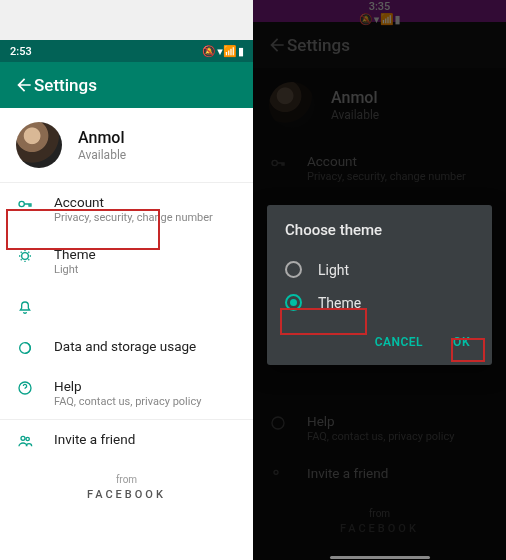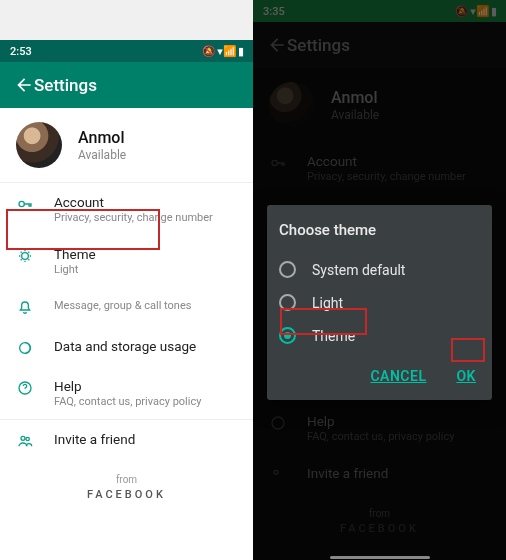--- a/index.html
+++ b/index.html
@@ -3,21 +3,21 @@
 <meta charset="utf-8">
 <style>
   * { margin: 0; padding: 0; box-sizing: border-box; font-family: Roboto, Arial, sans-serif; }
   body { display: flex; background: #f0f0f0; }
   .phone { width: 253px; height: 560px; position: relative; overflow: hidden; }
   .phone-light { background: #fff; margin-top: 40px; }
   .phone-dark { background: #0c0c0c; }
 
   .statusbar { height: 22px; display: flex; justify-content: space-between; align-items: center; padding: 0 10px; font-size: 11px; font-weight: 500; }
   .sb-light { background: #026256; color: #fff; }
-  .sb-dark { background: #15803d; color: #ccc; }
+  .sb-dark { background: #701a75; color: #ccc; flex-direction: column; }
   .sb-icons { display: flex; gap: 1px; align-items: center; font-size: 11px; letter-spacing: -1px; }
 
   .appbar { height: 46px; display: flex; align-items: center; padding: 0 14px; }
   .ab-light { background: #008069; color: #fff; }
   .ab-dark { background: #111; color: #777; }
   .appbar-title { font-size: 17px; font-weight: 500; }
   .back-arrow svg { width: 20px; height: 20px; display: block; }
 
   .profile { display: flex; align-items: center; padding: 14px 16px; gap: 16px; }
   .avatar { width: 46px; height: 46px; border-radius: 50%; background: radial-gradient(circle at 35% 30%, #d9b896 0 18%, #8a6a50 20% 36%, #3a2c22 38% 60%, #222 62% 100%); flex-shrink: 0; }
@@ -41,29 +41,29 @@
 
   .redbox { position: absolute; border: 2px solid #c62828; pointer-events: none; }
 
   .footer { text-align: center; padding: 14px 0; }
   .f-light .from { color: #999; font-size: 10px; }
   .f-light .brand { color: #555; font-size: 11px; letter-spacing: 3px; font-weight: 500; margin-top: 3px; }
   .f-dark .from { color: #444; font-size: 10px; }
   .f-dark .brand { color: #333; font-size: 11px; letter-spacing: 3px; font-weight: 500; margin-top: 3px; }
 
   .dim { position: absolute; inset: 0; background: rgba(0,0,0,0.55); }
-  .dialog { position: absolute; left: 14px; right: 14px; top: 205px; background: #3a3f42; border-radius: 3px; padding: 16px 12px 10px; box-shadow: 0 6px 20px rgba(0,0,0,.5); }
+  .dialog { position: absolute; left: 14px; right: 14px; top: 205px; background: #3a3f42; border-radius: 3px; padding: 16px 18px 10px; box-shadow: 0 6px 20px rgba(0,0,0,.5); }
   .dialog-title { color: #eaeaea; font-size: 15px; font-weight: 500; margin-bottom: 14px; }
   .radio-row { display: flex; align-items: center; gap: 16px; padding: 8px 0; }
   .radio { width: 17px; height: 17px; border: 2px solid #aaa; border-radius: 50%; position: relative; flex-shrink: 0; }
   .radio.sel { border-color: #00bfa5; }
   .radio.sel::after { content: ""; position: absolute; inset: 3px; background: #00bfa5; border-radius: 50%; }
   .radio-label { color: #e6e6e6; font-size: 14px; }
   .dialog-actions { display: flex; justify-content: flex-end; gap: 22px; margin-top: 10px; }
-  .dialog-btn { color: #00bfa5; font-size: 14px; font-weight: 600; letter-spacing: 0.5px; padding: 6px 4px; cursor: pointer; text-decoration: underline; }
+  .dialog-btn { color: #00bfa5; font-size: 12px; font-weight: 600; letter-spacing: 0.5px; padding: 6px 4px; cursor: pointer; }
 
   .navbar { position: absolute; left: 0; right: 0; bottom: 0; height: 6px; display: flex; justify-content: center; align-items: center; }
   .navpill { width: 100px; height: 3px; border-radius: 2px; }
   .np-light { background: #222; }
   .np-dark { background: #888; }
 </style>
 </head>
 <body>
 
 <div class="phone phone-light">
@@ -112,21 +112,20 @@
         <div class="item-sub">Light</div>
       </div>
   </div>
   <div class="item it-light">
     <div class="item-icon">
         <svg viewBox="0 0 24 24" class="light-icon">
           <path d="M12 3a5 5 0 0 1 5 5v4l2 3H5l2-3V8a5 5 0 0 1 5-5zM10 18a2 2 0 0 0 4 0" fill="none" stroke-width="2"></path>
         </svg>
       </div>
     <div class="item-text">
-        <div class="item-sub">Message, group &amp; call tones</div>
       </div>
   </div>
   <div class="item it-light">
     <div class="item-icon">
         <svg viewBox="0 0 24 24" class="light-icon">
           <circle cx="12" cy="12" r="8" fill="none" stroke-width="2"></circle>
           <path d="M12 4a8 8 0 0 1 0 16" stroke-width="2" fill="none"></path>
         </svg>
       </div>
     <div class="item-text">
@@ -261,24 +260,20 @@
     <div class="from">from</div>
     <div class="brand">FACEBOOK</div>
   </div>
 
   <div class="dim"></div>
 
   <div class="dialog">
     <div class="dialog-title">Choose theme</div>
     <div class="radio-row">
       <div class="radio"></div>
-      <div class="radio-label">System default</div>
-    </div>
-    <div class="radio-row">
-      <div class="radio"></div>
       <div class="radio-label">Light</div>
     </div>
     <div class="radio-row">
       <div class="radio sel"></div>
       <div class="radio-label">Theme</div>
     </div>
     <div class="dialog-actions">
       <div class="dialog-btn">CANCEL</div>
       <div class="dialog-btn">OK</div>
     </div>

